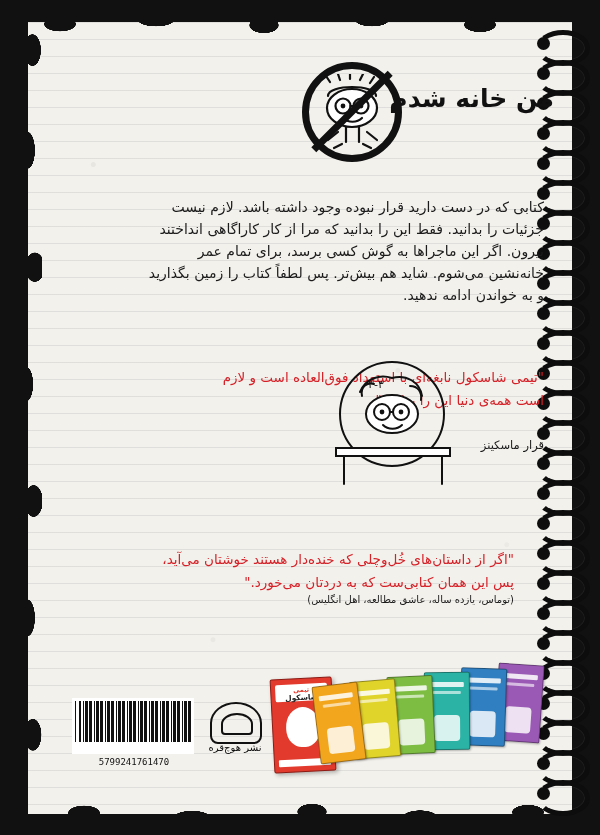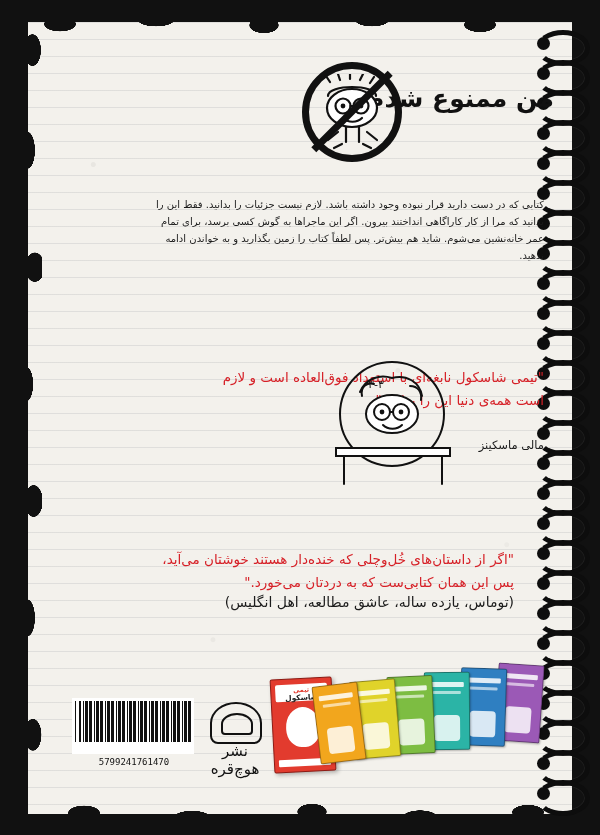--- a/index.html
+++ b/index.html
@@ -68,33 +68,33 @@
   .title-text{position:absolute;right:0;top:22px;direction:rtl;
       font-family:"DejaVu Sans",sans-serif;font-weight:bold;font-size:25px;color:#111;
       letter-spacing:0;white-space:nowrap;}
   .ban{position:absolute;right:152px;top:0;width:100px;height:100px;}
   .ban-circle{position:absolute;inset:0;border:7px solid #111;border-radius:50%;}
   .ban-slash{position:absolute;left:-4px;top:46px;width:108px;height:7px;background:#111;
       transform:rotate(-45deg);transform-origin:50% 50%;}
   .kid{position:absolute;left:14px;top:12px;width:72px;height:76px;}
 
   .para{position:absolute;right:56px;top:196px;width:400px;direction:rtl;text-align:right;
-      font-family:"DejaVu Sans",sans-serif;font-size:10px;line-height:17px;color:#1b1b1b;}
+      font-family:"DejaVu Sans",sans-serif;font-size:14px;line-height:22px;color:#1b1b1b;}
 
   .quote1{position:absolute;right:56px;top:366px;width:330px;direction:rtl;text-align:right;
       font-family:"DejaVu Sans",sans-serif;font-size:13.5px;line-height:23px;color:#d62027;}
   .quote1-src{position:absolute;right:56px;top:438px;width:330px;direction:rtl;text-align:right;
       font-family:"DejaVu Sans",sans-serif;font-size:11.5px;color:#1b1b1b;}
 
   .doodle{position:absolute;left:300px;top:352px;width:180px;height:160px;}
 
   .quote2{position:absolute;right:86px;top:548px;width:360px;direction:rtl;text-align:right;
       font-family:"DejaVu Sans",sans-serif;font-size:13.5px;line-height:23px;color:#d62027;}
   .quote2-src{position:absolute;right:86px;top:594px;width:360px;direction:rtl;text-align:right;
-      font-family:"DejaVu Sans",sans-serif;font-size:14px;color:#1b1b1b;}
+      font-family:"DejaVu Sans",sans-serif;font-size:10px;color:#1b1b1b;}
 
   
   .fan{position:absolute;left:272px;top:650px;width:270px;height:120px;}
   .bk{position:absolute;width:44px;height:76px;border:1px solid rgba(0,0,0,.35);
       border-radius:2px;box-shadow:1px 1px 2px rgba(0,0,0,.25);}
   .bk .bar{position:absolute;left:5px;right:5px;top:9px;height:5px;background:rgba(255,255,255,.85);border-radius:1px;}
   .bk .bar2{position:absolute;left:8px;right:8px;top:18px;height:3px;background:rgba(255,255,255,.6);border-radius:1px;}
   .bk .blob{position:absolute;left:9px;right:9px;bottom:8px;height:26px;background:rgba(255,255,255,.82);border-radius:4px;}
 
   .bookfront{position:absolute;left:0;top:28px;width:60px;height:92px;background:#e23b2e;
@@ -113,21 +113,21 @@
   .isbn{position:absolute;left:68px;top:757px;width:132px;text-align:center;
       font-family:"DejaVu Sans Mono","Liberation Mono",monospace;font-size:9px;color:#111;}
 
   
   .pub{position:absolute;left:196px;top:702px;width:78px;height:66px;}
   .pub-mark{position:absolute;left:14px;top:0;width:48px;height:38px;border:2px solid #111;
       border-radius:50% 50% 8px 8px;}
   .pub-mark:after{content:"";position:absolute;left:9px;top:9px;width:28px;height:18px;
       border:2px solid #111;border-radius:50% 50% 4px 4px;}
   .pub-name{position:absolute;left:0;top:40px;width:78px;text-align:center;direction:rtl;
-      font-family:"DejaVu Sans",sans-serif;font-size:15px;color:#111;}
+      font-family:"DejaVu Sans",sans-serif;font-size:10px;color:#111;}
   .web{position:absolute;left:186px;top:760px;width:120px;text-align:center;
       font-family:"DejaVu Sans",sans-serif;font-size:8px;color:#111;line-height:11px;}
 </style>
 </head>
 <body>
 
 <div class="page">
   <div class="frame"></div>
 
   <div class="paper">
@@ -190,21 +190,21 @@
       <div class="hole" style="top: 697px;"></div>
       <div class="ring" style="top: 720px;"></div>
       <div class="hole" style="top: 727px;"></div>
       <div class="ring" style="top: 750px;"></div>
       <div class="hole" style="top: 757px;"></div>
     </div>
 
   <div class="content">
 
     <div class="title-row">
-      <div class="title-text">من  ممنوع شدم</div>
+      <div class="title-text">من  خانه شدم</div>
       <div class="ban">
         <div class="ban-circle"></div>
         <svg class="kid" viewBox="0 0 72 76">
           <g fill="none" stroke="#111" stroke-width="2.2" stroke-linecap="round">
             <path d="M14 8 L10 2 M24 6 L22 0 M34 5 L34 -1 M44 6 L47 0 M54 9 L58 3"></path>
             <path d="M12 22 C12 10, 60 10, 60 22"></path>
             <ellipse cx="36" cy="34" rx="25" ry="19" fill="#fff"></ellipse>
             <circle cx="27" cy="32" r="7.5" fill="#fff"></circle>
             <circle cx="45" cy="32" r="7.5" fill="#fff"></circle>
             <path d="M34.5 32 L37.5 32"></path>
@@ -216,21 +216,21 @@
             <path d="M26 70 L18 74 M47 70 L55 74"></path>
           </g>
         </svg>
         <div class="ban-slash"></div>
       </div>
     </div>
 
     <div class="para">کتابی که در دست دارید قرار نبوده وجود داشته باشد. لازم نیست جزئیات را بدانید. فقط این را بدانید که مرا از کار کاراگاهی انداختند بیرون. اگر این ماجراها به گوش کسی برسد، برای تمام عمر خانه‌نشین می‌شوم. شاید هم بیش‌تر. پس لطفاً کتاب را زمین بگذارید و به خواندن ادامه ندهید.</div>
 
     <div class="quote1">"تیمی شاسکول نابغه‌ای با استعداد فوق‌العاده است و لازم است همه‌ی دنیا این را بدانند."</div>
-    <div class="quote1-src">مالی ماسکینز</div>
+    <div class="quote1-src">قرار ماسکینز</div>
 
     <svg class="doodle" viewBox="0 0 180 160">
       <g fill="none" stroke="#111" stroke-width="2" stroke-linecap="round">
         <circle cx="92" cy="62" r="52"></circle>
         <text x="68" y="36" font-family="DejaVu Sans, sans-serif" font-size="11" fill="#111" stroke="none">۳-۳</text>
         <path d="M60 40 C66 26, 80 22, 92 26 C106 22, 120 30, 122 44"></path>
         <path d="M62 44 C60 34, 68 30, 74 32 M110 34 C118 34, 122 40, 121 48"></path>
         <ellipse cx="92" cy="62" rx="26" ry="19" fill="#fff"></ellipse>
         <circle cx="82" cy="60" r="8" fill="#fff"></circle>
         <circle cx="101" cy="60" r="8" fill="#fff"></circle>

